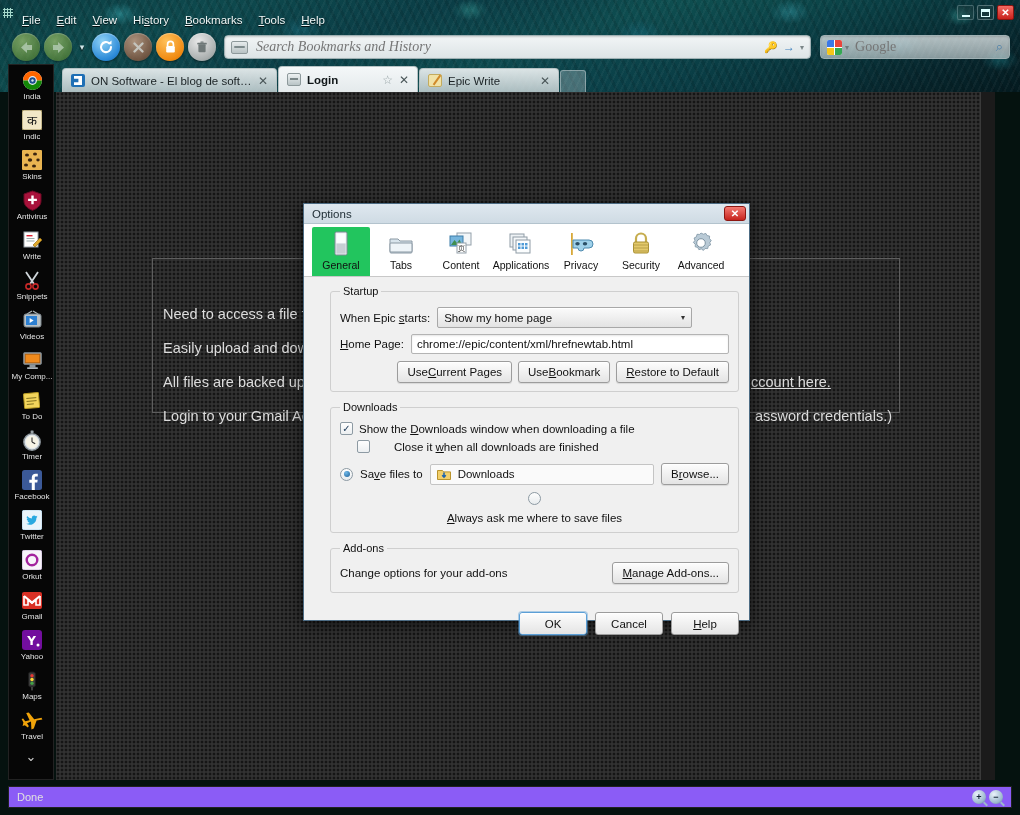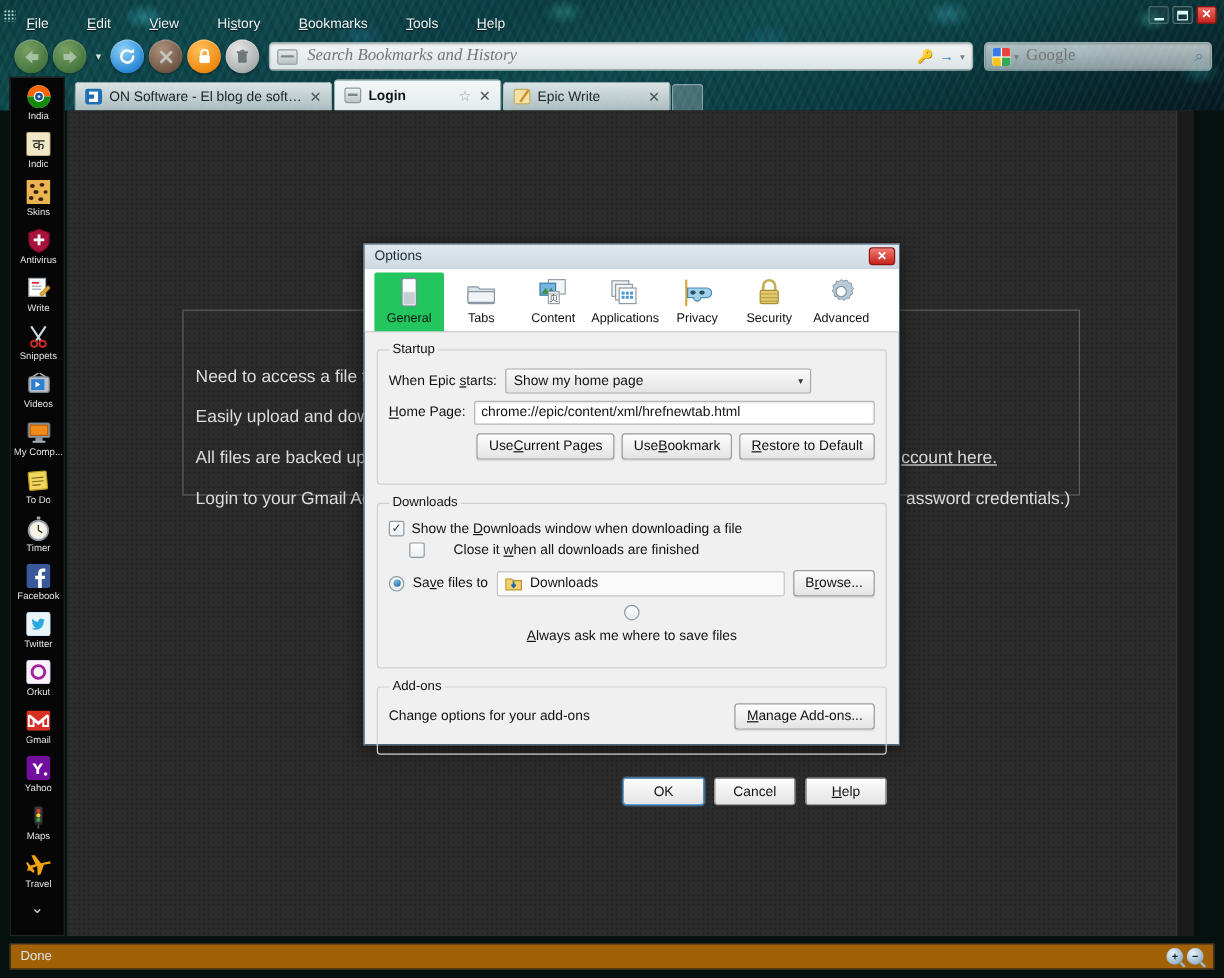--- a/index.html
+++ b/index.html
@@ -64,21 +64,21 @@
     border-color: #8c1410;
     color: #fff; font-weight: bold; font-size: 10px;
   }
   .winbtn .minglyph { display:block; width:8px; height:2px; background:#dff; margin-top:6px;}
   .winbtn .restglyph { display:block; width:9px; height:8px; border:1px solid #dff; border-top-width:3px;}
 
   
   .menubar {
     position: absolute; left: 0; top: 11px;
     height: 18px; display: flex; align-items: center;
-    padding-left: 14px; gap: 16px;
+    padding-left: 14px; gap: 0;
     z-index: 20;
   }
   .menu-item {
     font-size: 11.5px; color: #eef7f7;
     padding: 1px 8px;
     text-shadow: 0 1px 1px rgba(0,0,0,.8);
     cursor: default;
   }
   .menu-item u { text-decoration: underline; }
   .app-dots {
@@ -274,21 +274,21 @@
     position: absolute; left: 10px;
     font-family: "Liberation Sans", sans-serif;
     font-size: 14.5px; color: #dcdcdc;
     white-space: nowrap;
   }
 
   
   .statusbar {
     position: absolute; left: 8px; bottom: 7px;
     width: 1004px; height: 22px;
-    background: #a16207;
+    background: #8b5cf6;
     border: 1px solid #222;
     display: flex; align-items: center;
     padding: 0 8px;
     z-index: 25;
   }
   .status-text { font-size: 11px; color: #e0e0e0; flex: 1 1 auto; }
   .zoom-icons { display:flex; gap:3px; align-items:center; }
   .zbtn {
     width: 14px; height: 14px; border-radius: 50%;
     background: radial-gradient(circle at 35% 30%, #eaf3fb, #9cb8cd 65%, #4f7590);
@@ -346,22 +346,22 @@
   .dlg-tab .ti { height: 27px; display:flex; align-items:center; justify-content:center; }
   .dlg-tab .tl { margin-top: 2px; white-space: nowrap; }
 
   .dlg-body {
     flex: 1 1 auto; padding: 8px 10px 0 10px;
     display: flex; flex-direction: column;
   }
   fieldset.grp {
     border: 1px solid #cfcfcf;
     border-radius: 3px;
-    margin: 0 0 9px 0;
-    padding: 4px 9px 20px 9px;
+    margin: 0 0 9px 16px;
+    padding: 4px 9px 8px 9px;
   }
   fieldset.grp legend {
     font-size: 11px; color: #111; padding: 0 3px;
   }
   .row { display: flex; align-items: center; gap: 7px; margin-top: 6px; }
   .lbl { font-size: 11.5px; color: #111; white-space: nowrap; }
   .lbl u { text-decoration: underline; }
 
   select.ffselect, .fakeselect {
     flex: 1 1 auto; height: 21px;

